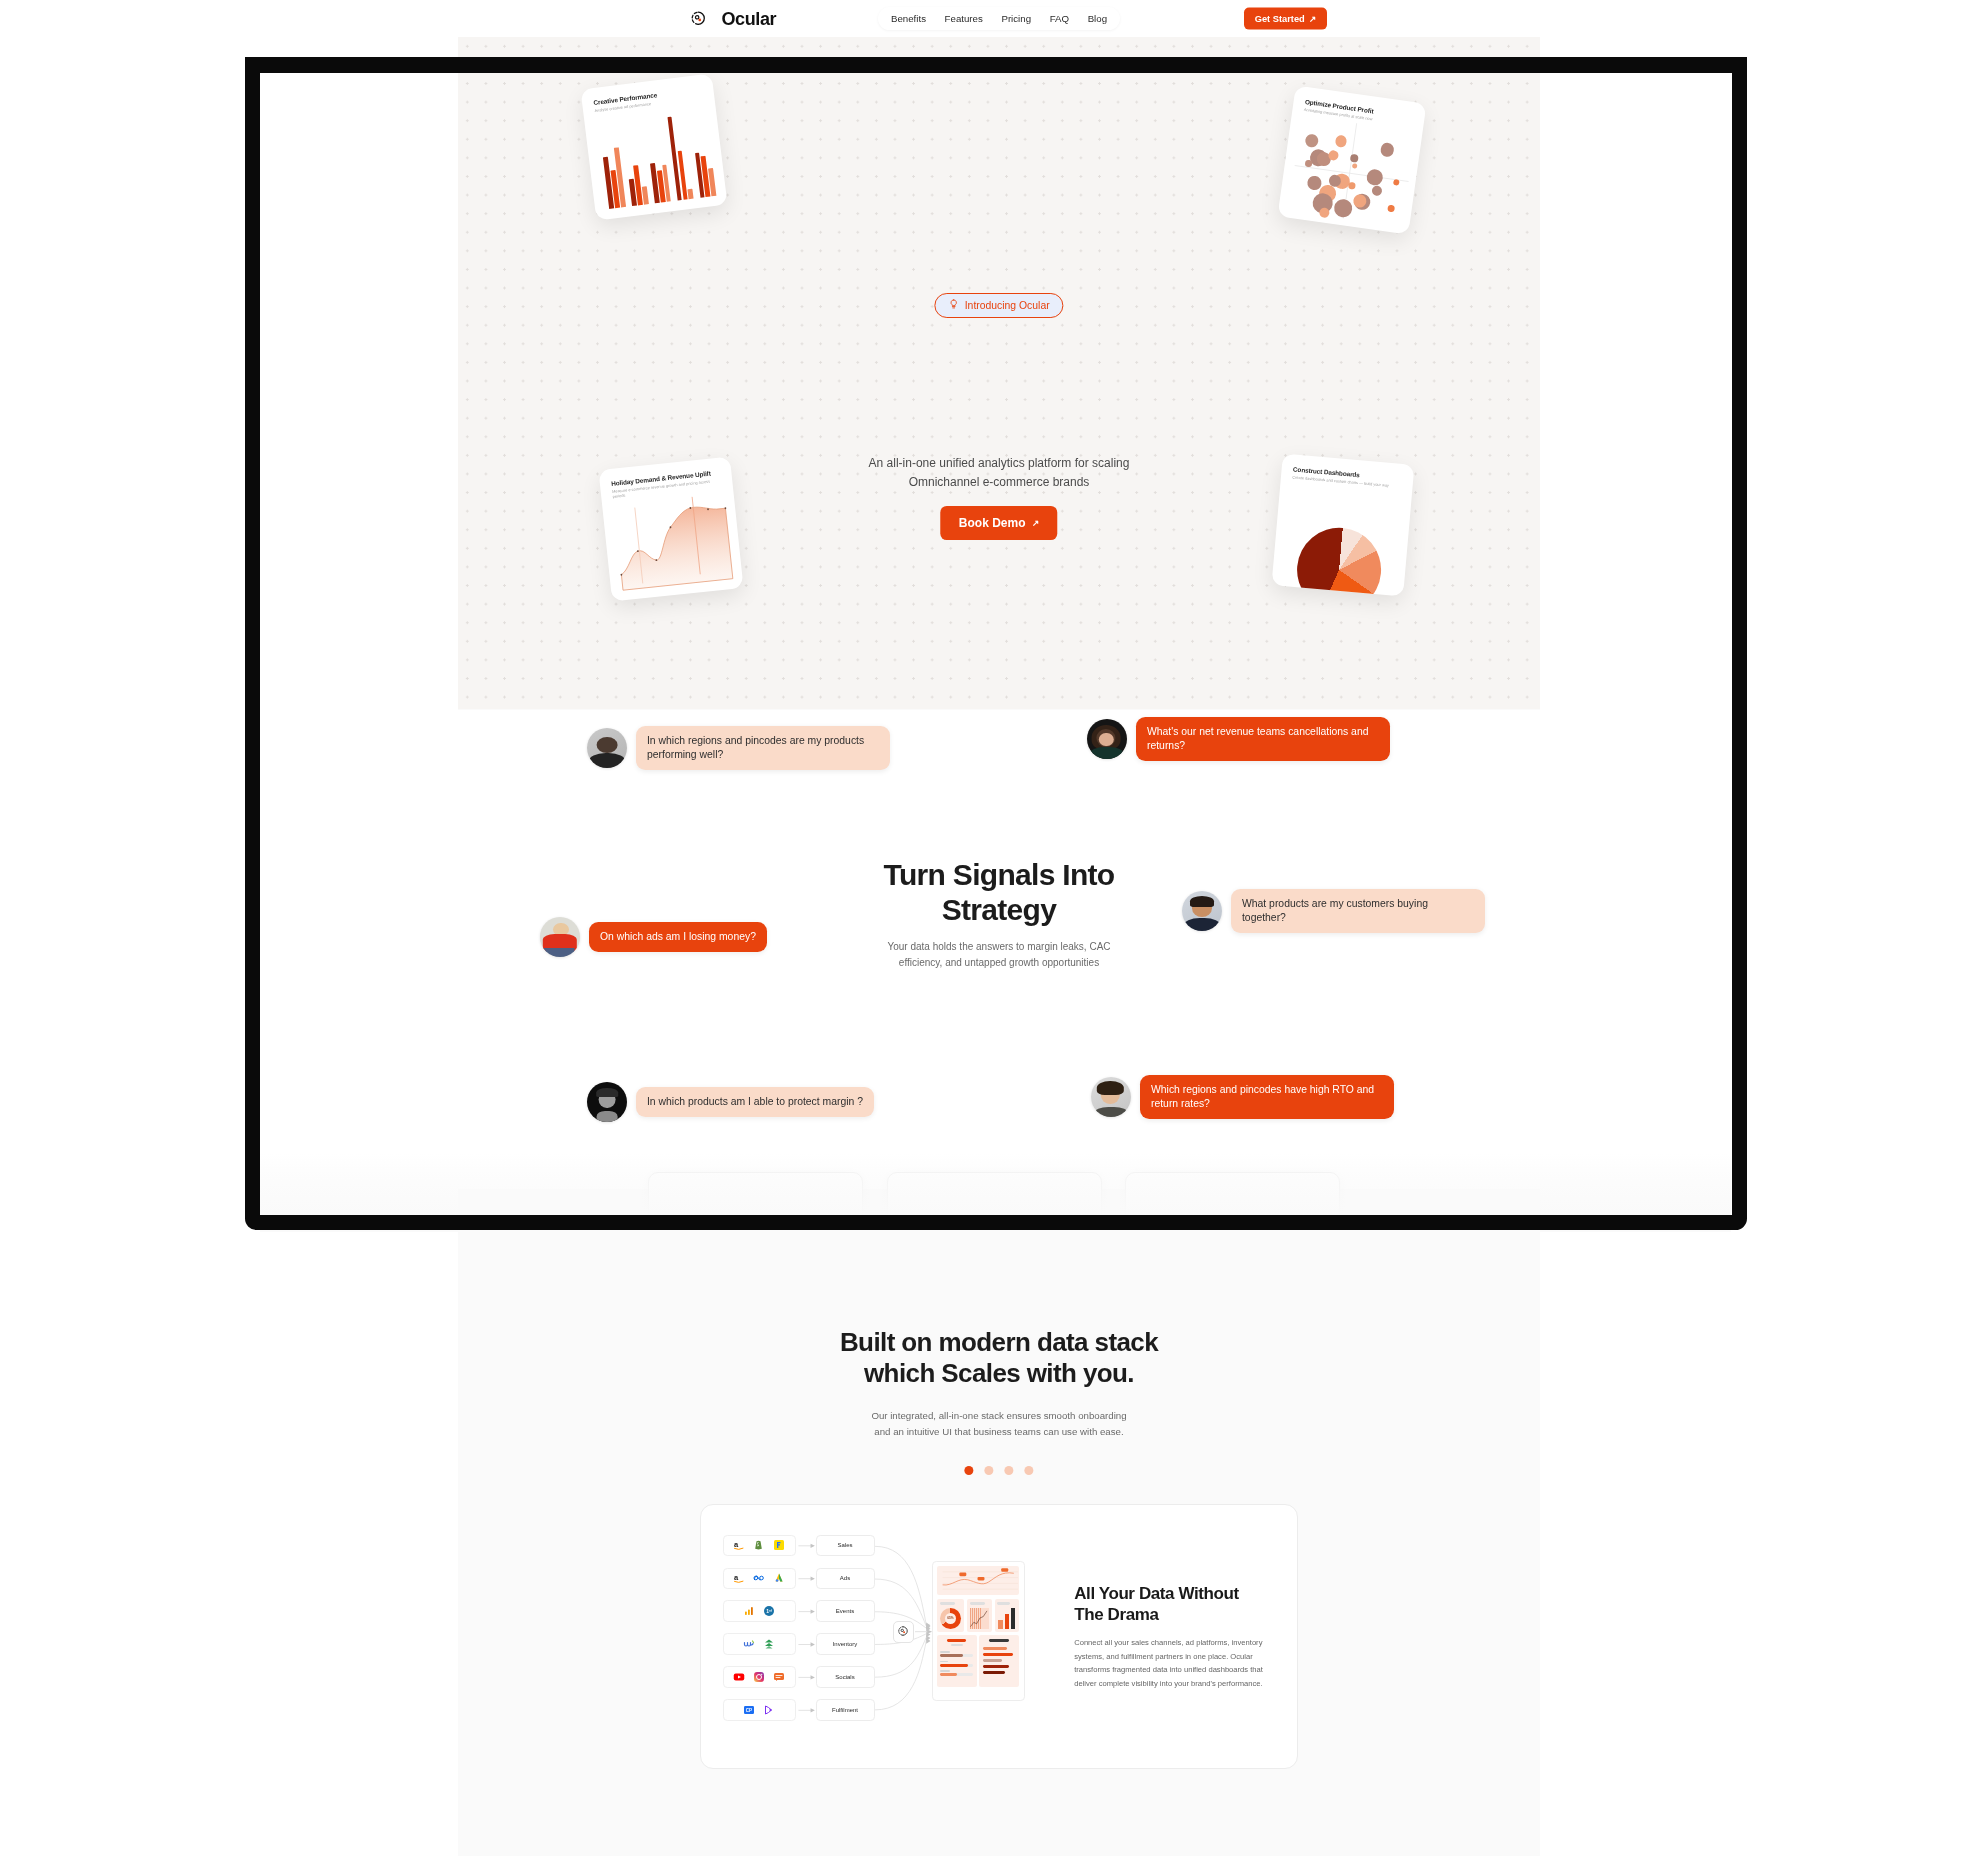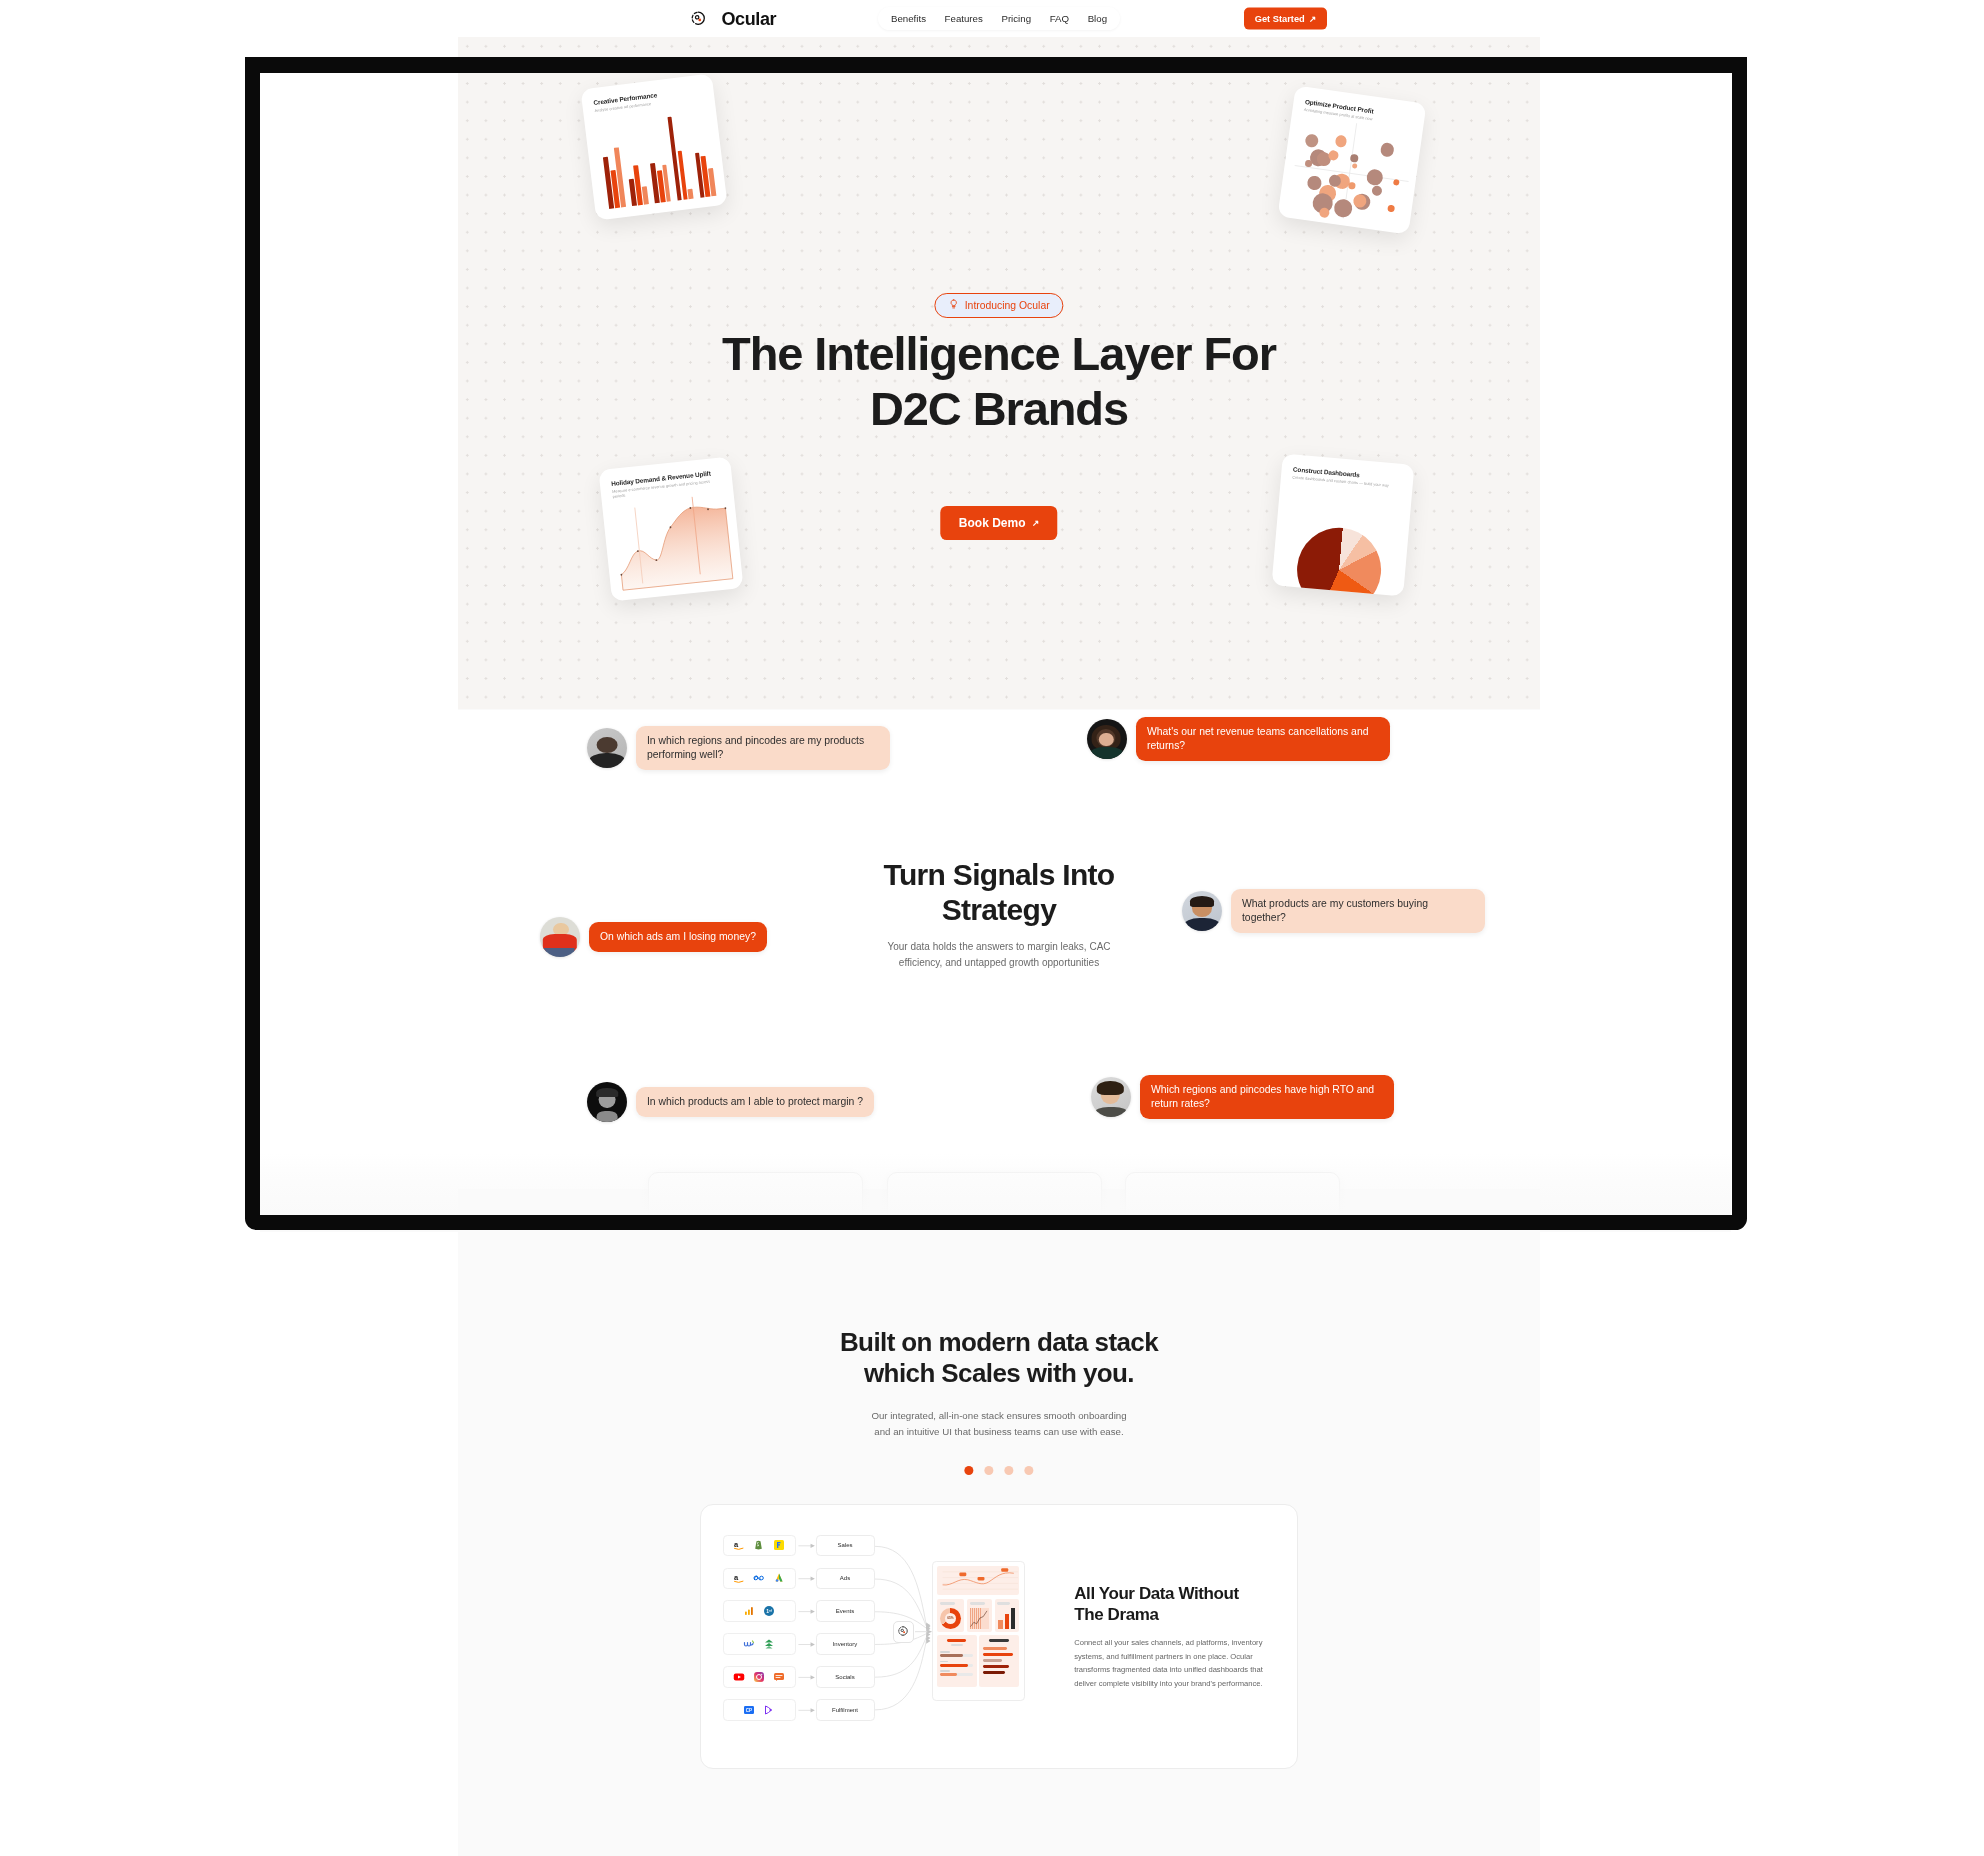--- a/index.html
+++ b/index.html
@@ -430,25 +430,25 @@
 
   <div class="badge">
     <span>
       <svg viewBox="0 0 24 24" width="10.7" height="10.7" fill="none" stroke="#e8430d" stroke-width="1.9" stroke-linecap="round">
         <path d="M9 17h6M10 20h4M12 2a6 6 0 0 0-3.5 10.9c.4.3.5.8.5 1.3V15h6v-.8c0-.5.1-1 .5-1.3A6 6 0 0 0 12 2z"></path>
       </svg>
     </span>
     <span>Introducing Ocular</span>
   </div>
 
-  <h1 class="hero-title">
-    <span>The Intelligence Layer For</span><br>
-    <span>D2C Brands</span>
-  </h1>
-
+
+  <p class="hero-sub">
+    <span>An all-in-one unified analytics platform for scaling</span><br>
+    <span>Omnichannel e-commerce brands</span>
+  </p>
 
   <button class="book-demo">
     <span>Book Demo</span>
     <span class="arrow-ne">↗</span>
   </button>
 </section>
 
 <section class="signals">
   <h2 class="sig-title">
     <span>Turn Signals Into</span><br>

